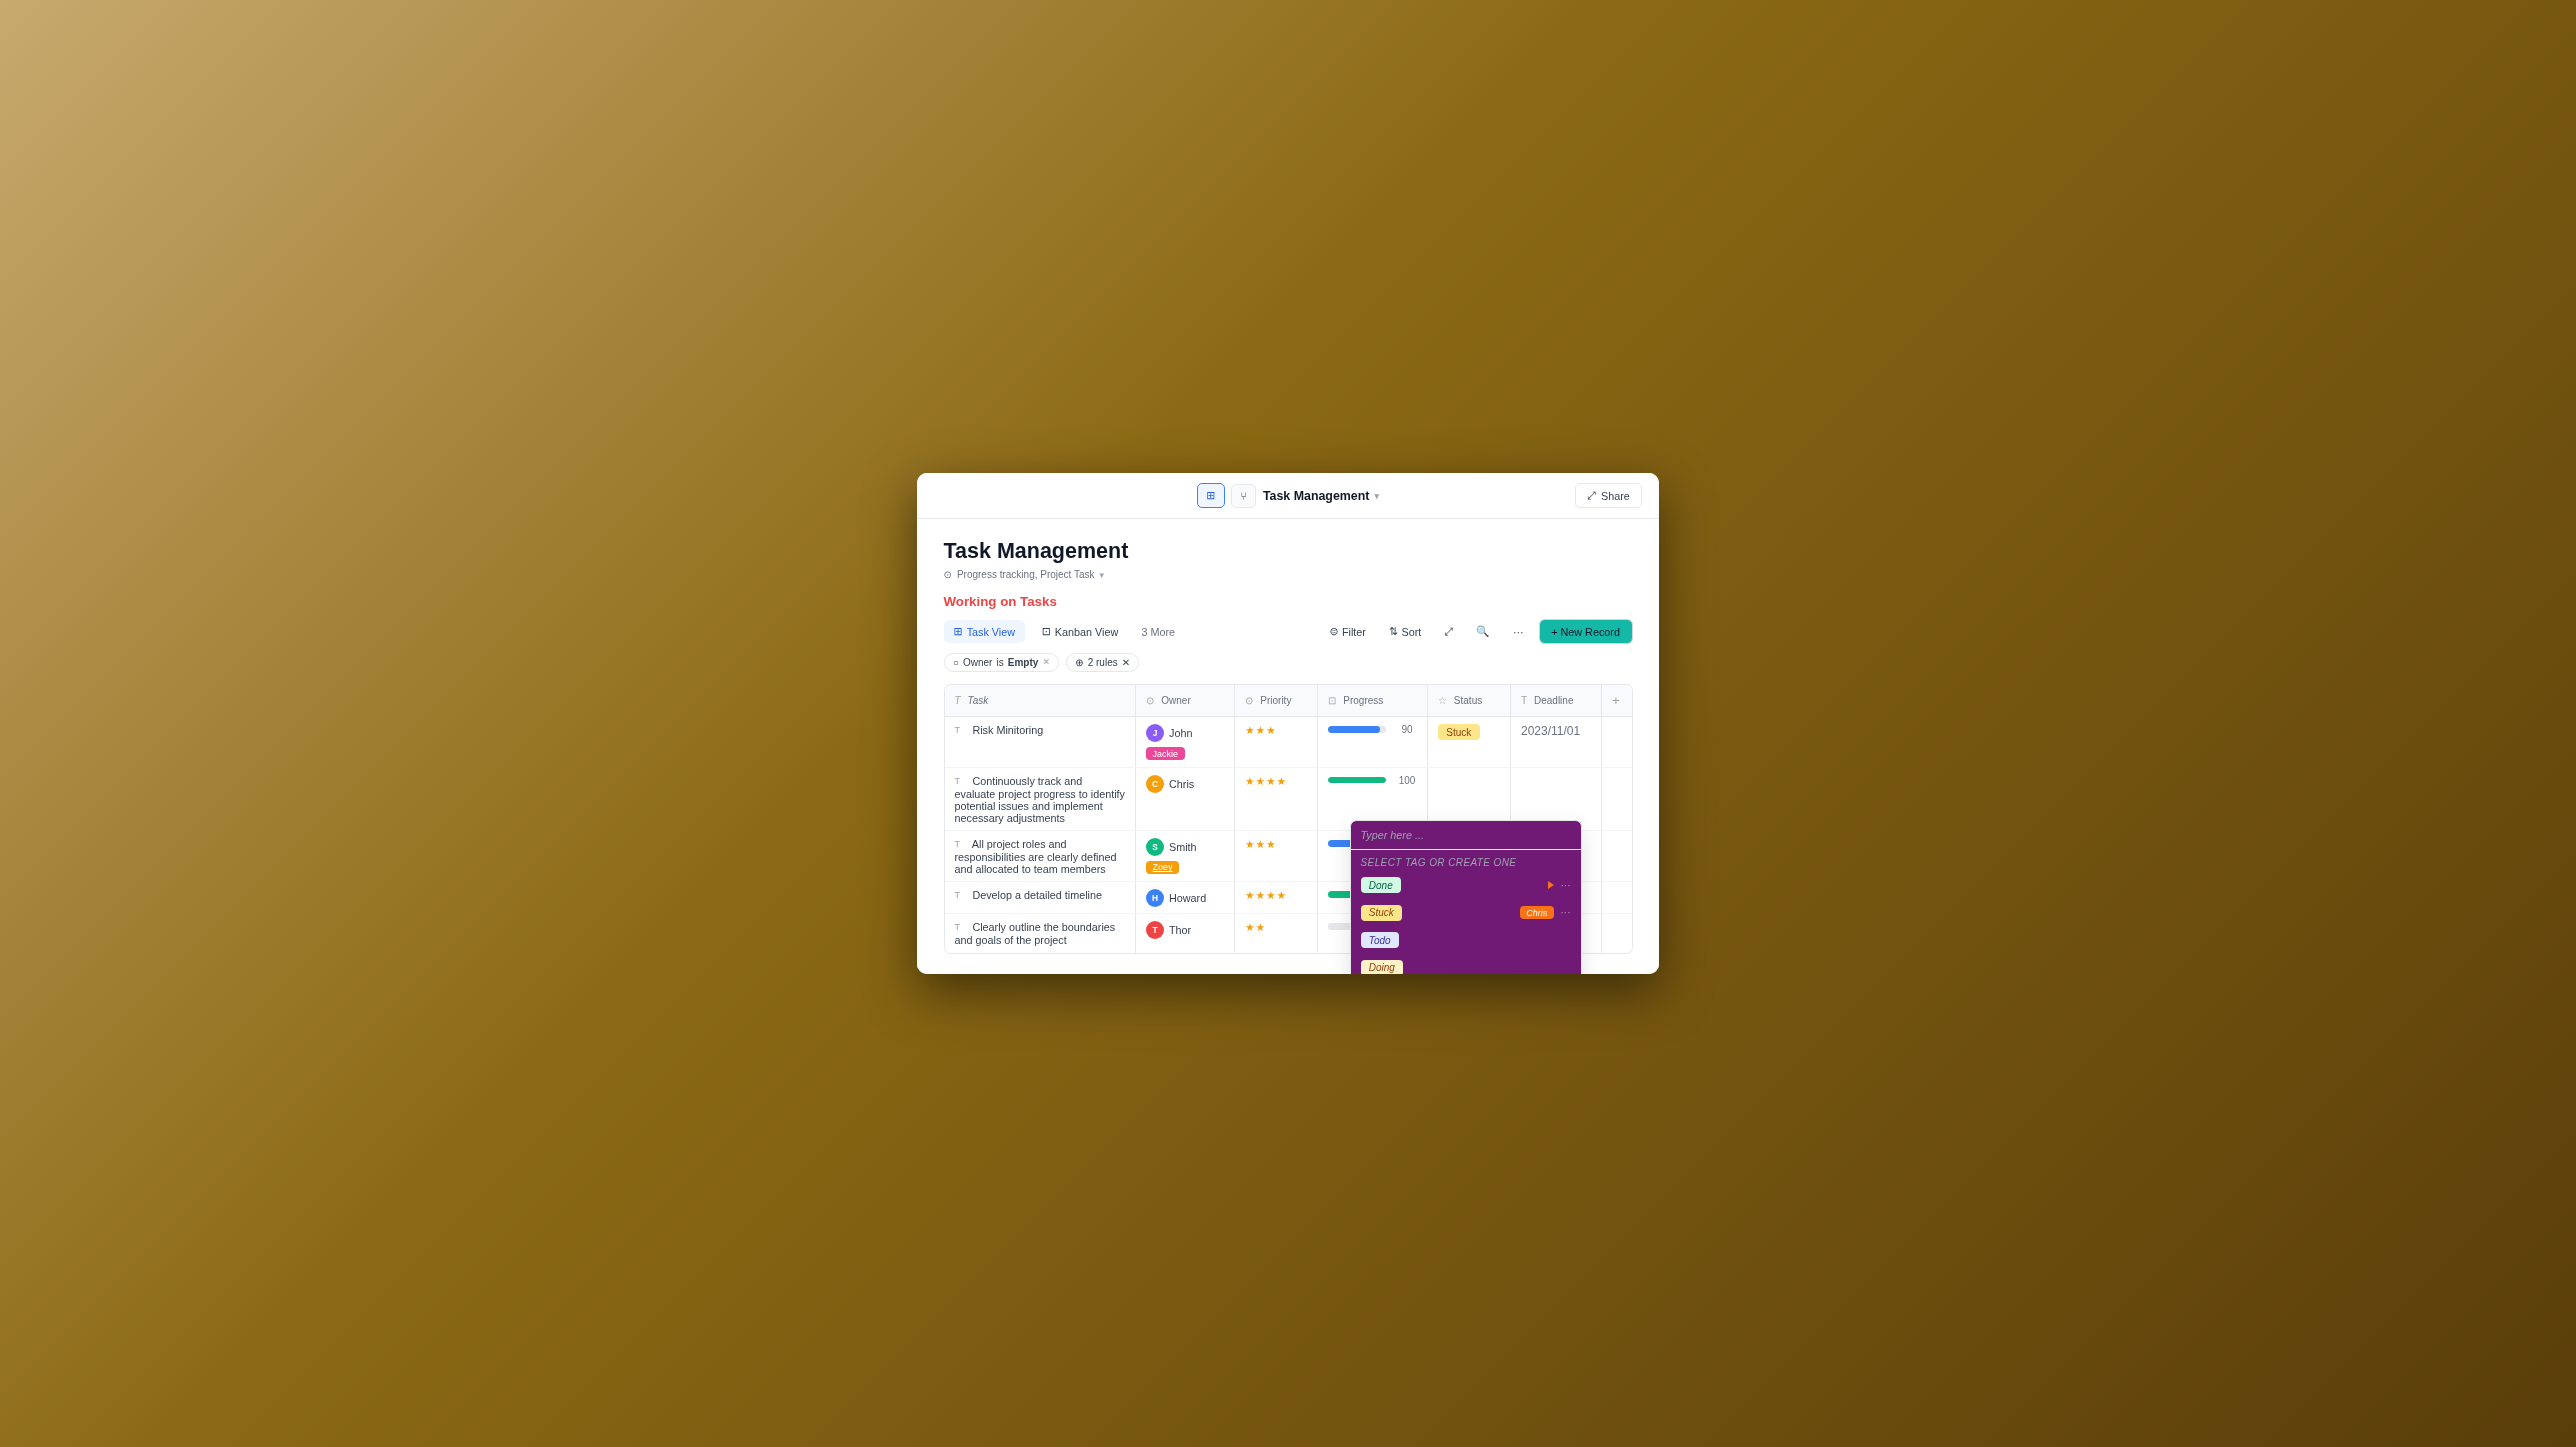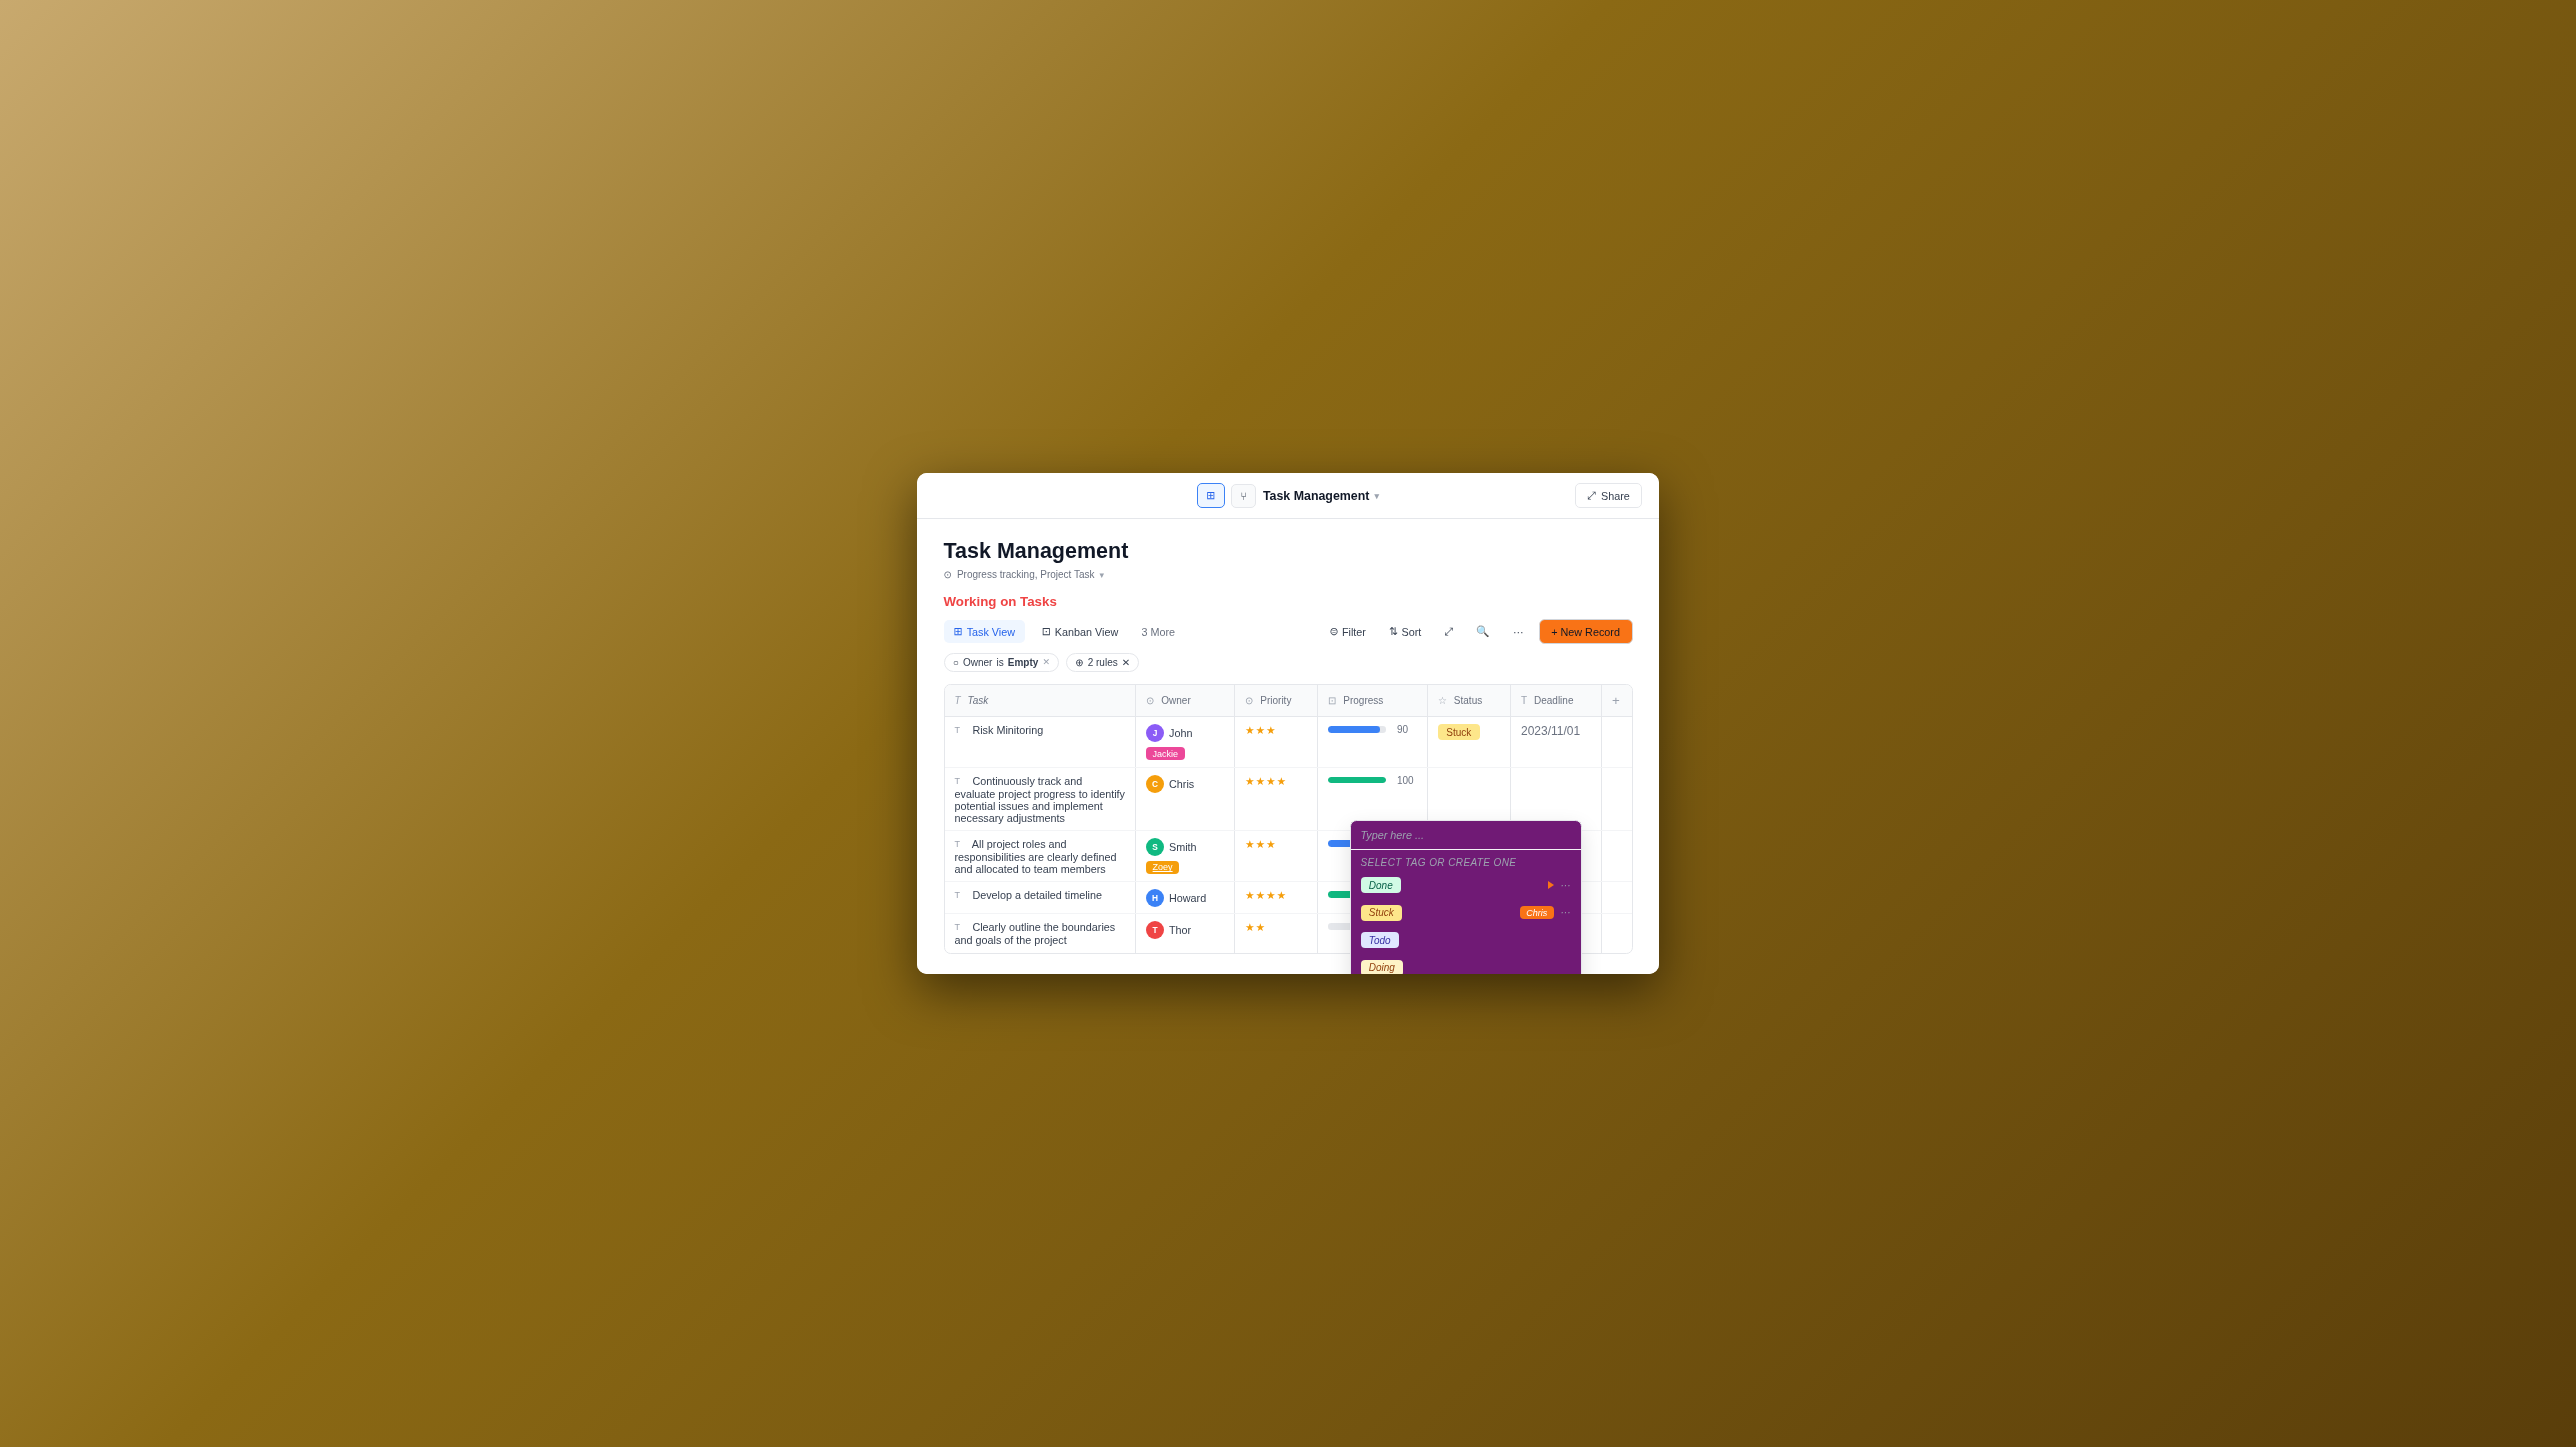--- a/index.html
+++ b/index.html
@@ -145,21 +145,21 @@
       color: #374151;
       cursor: pointer;
       background: transparent;
       border: none;
     }
     .new-record-btn {
       display: flex;
       align-items: center;
       gap: 4.1px;
       padding: 5.8px 11.6px;
-      background: #f97316;
+      background: #14b8a6;
       border: 0.8px solid #d1d5db;
       border-radius: 5.8px;
       font-size: 10.8px;
       font-weight: 500;
       color: #111827;
       cursor: pointer;
     }
 
     
     .filter-bar {
@@ -278,20 +278,21 @@
     .tag-jackie { background: #ec4899; color: #fff; }
     .tag-zoey { background: #f59e0b; color: #fff; text-decoration: underline; }
     .tag-chris { background: #f97316; color: #fff; }
 
     .stars { color: #f59e0b; font-size: 10.8px; letter-spacing: 0.8px; }
 
     .progress-bar-container {
       display: flex;
       align-items: center;
       gap: 11px;
+      text-align: center;
     }
     .progress-bar {
       height: 6.6px;
       border-radius: 3.3px;
       background: #e5e7eb;
       overflow: hidden;
       width: 58px;
     }
     .progress-fill {
       height: 100%;

